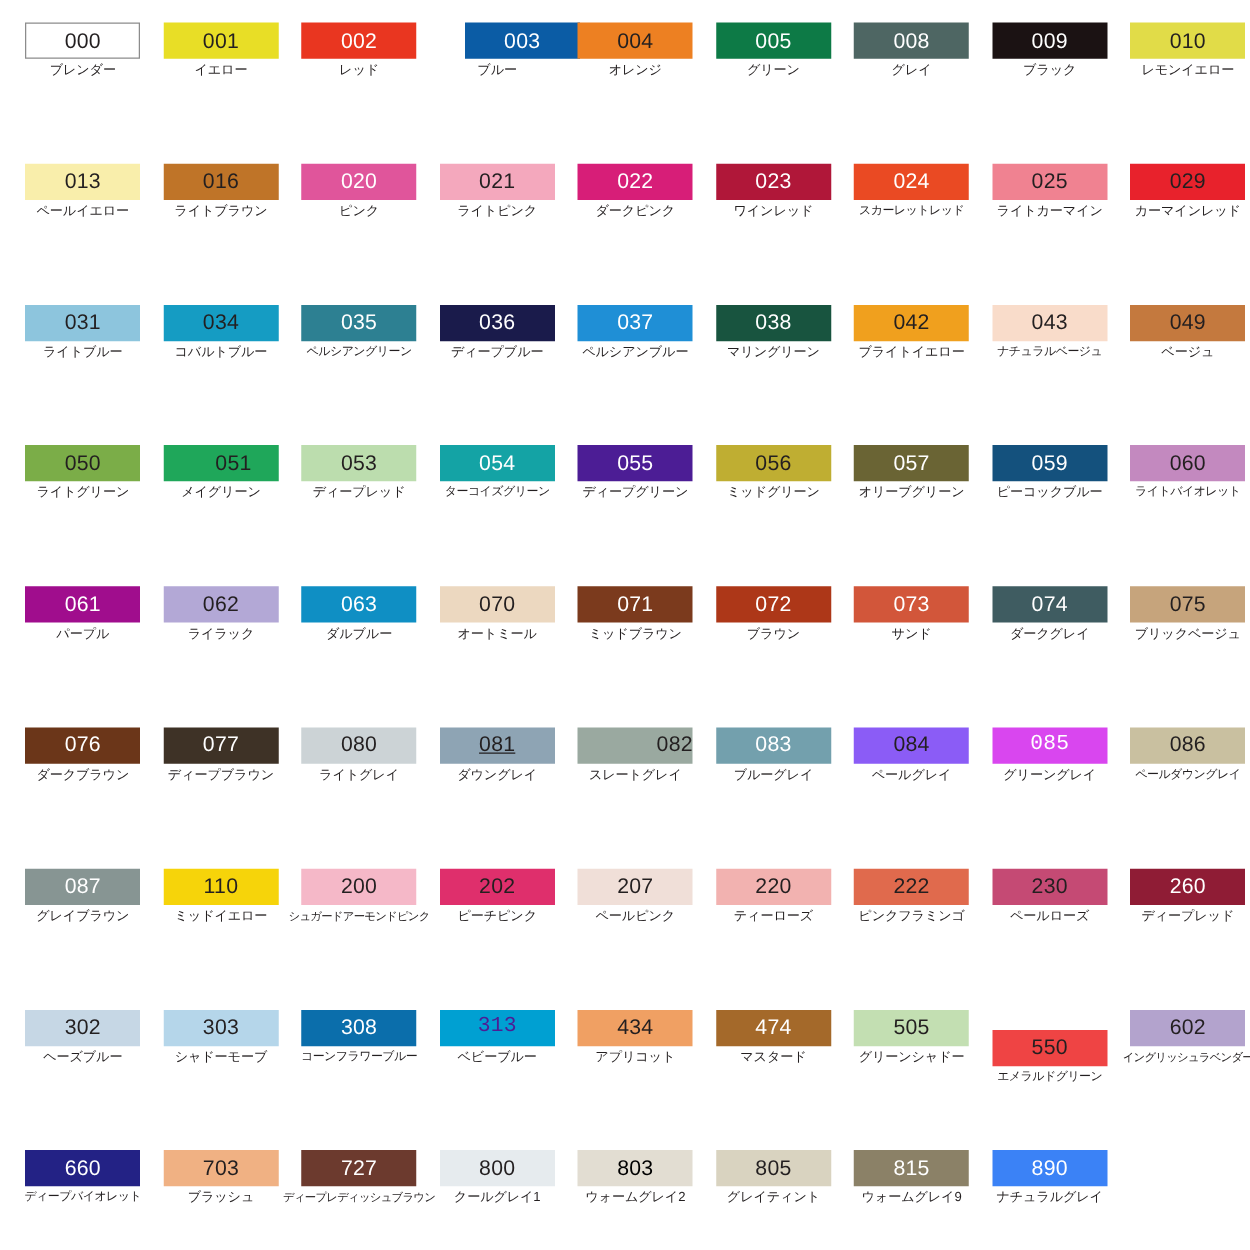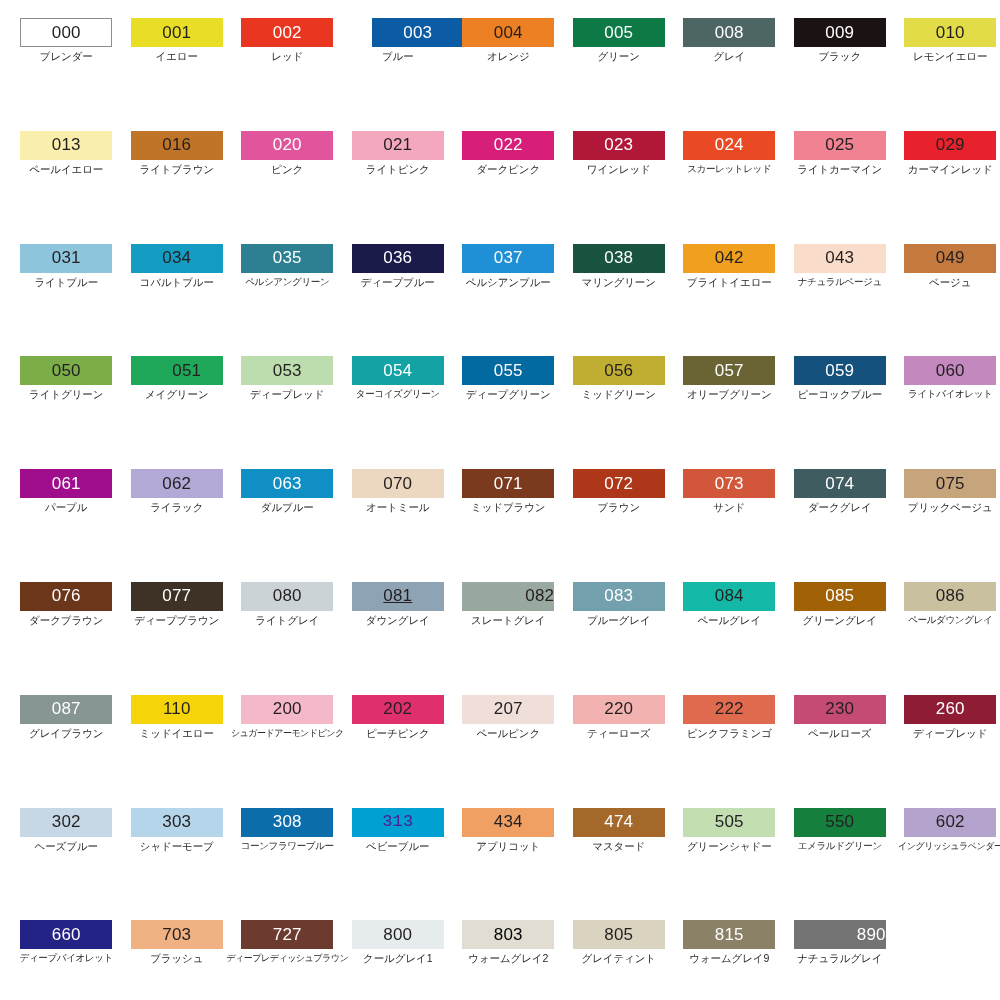--- a/index.html
+++ b/index.html
@@ -251,21 +251,21 @@
       </div>
       <div class="chip-name">ディープレッド</div>
     </div>
     <div class="swatch-cell">
       <div class="chip" style="background: rgb(20, 163, 165);">
         <span class="chip-code" style="color: rgb(255, 255, 255);">054</span>
       </div>
       <div class="chip-name shrink">ターコイズグリーン</div>
     </div>
     <div class="swatch-cell">
-      <div class="chip" style="background: #0369a1;">
+      <div class="chip" style="background: #4c1d95;">
         <span class="chip-code" style="color: rgb(255, 255, 255);">055</span>
       </div>
       <div class="chip-name">ディープグリーン</div>
     </div>
     <div class="swatch-cell">
       <div class="chip" style="background: rgb(191, 174, 50);">
         <span class="chip-code" style="color: rgb(35, 31, 32);">056</span>
       </div>
       <div class="chip-name">ミッドグリーン</div>
     </div>
@@ -371,27 +371,27 @@
       </div>
       <div class="chip-name">スレートグレイ</div>
     </div>
     <div class="swatch-cell">
       <div class="chip" style="background: rgb(115, 160, 173);">
         <span class="chip-code" style="color: rgb(255, 255, 255);">083</span>
       </div>
       <div class="chip-name">ブルーグレイ</div>
     </div>
     <div class="swatch-cell">
-      <div class="chip" style="background: #14b8a6;">
+      <div class="chip" style="background: #8b5cf6;">
         <span class="chip-code" style="color: rgb(35, 31, 32);">084</span>
       </div>
       <div class="chip-name">ペールグレイ</div>
     </div>
     <div class="swatch-cell">
-      <div class="chip" style="background: #a16207;">
+      <div class="chip" style="background: #d946ef; font-family: Liberation Mono, monospace;">
         <span class="chip-code" style="color: rgb(255, 255, 255);">085</span>
       </div>
       <div class="chip-name">グリーングレイ</div>
     </div>
     <div class="swatch-cell">
       <div class="chip" style="background: rgb(201, 192, 160);">
         <span class="chip-code" style="color: rgb(35, 31, 32);">086</span>
       </div>
       <div class="chip-name shrink">ペールダウングレイ</div>
     </div>
@@ -485,21 +485,21 @@
       </div>
       <div class="chip-name">マスタード</div>
     </div>
     <div class="swatch-cell">
       <div class="chip" style="background: rgb(195, 223, 178);">
         <span class="chip-code" style="color: rgb(35, 31, 32);">505</span>
       </div>
       <div class="chip-name">グリーンシャドー</div>
     </div>
     <div class="swatch-cell">
-      <div class="chip" style="background: #15803d;">
+      <div class="chip" style="background: #ef4444; margin-top: 16px;">
         <span class="chip-code" style="color: rgb(35, 31, 32);">550</span>
       </div>
       <div class="chip-name shrink">エメラルドグリーン</div>
     </div>
     <div class="swatch-cell">
       <div class="chip" style="background: rgb(179, 163, 205);">
         <span class="chip-code" style="color: rgb(35, 31, 32);">602</span>
       </div>
       <div class="chip-name shrink2">イングリッシュラベンダー</div>
     </div>
@@ -539,18 +539,18 @@
       </div>
       <div class="chip-name">グレイティント</div>
     </div>
     <div class="swatch-cell">
       <div class="chip" style="background: rgb(139, 129, 103);">
         <span class="chip-code" style="color: rgb(255, 255, 255);">815</span>
       </div>
       <div class="chip-name">ウォームグレイ9</div>
     </div>
     <div class="swatch-cell">
-      <div class="chip" style="background: #737373; justify-content: flex-end;">
+      <div class="chip" style="background: #3b82f6;">
         <span class="chip-code" style="color: rgb(255, 255, 255);">890</span>
       </div>
       <div class="chip-name">ナチュラルグレイ</div>
     </div>
   </div>
 
 </body></html>

